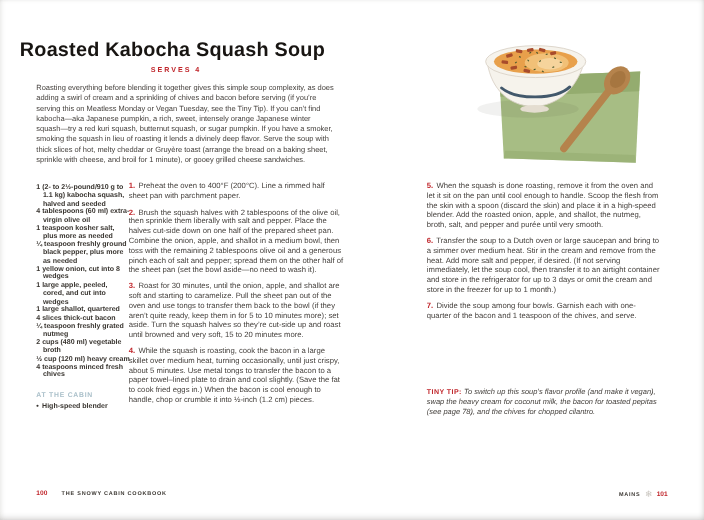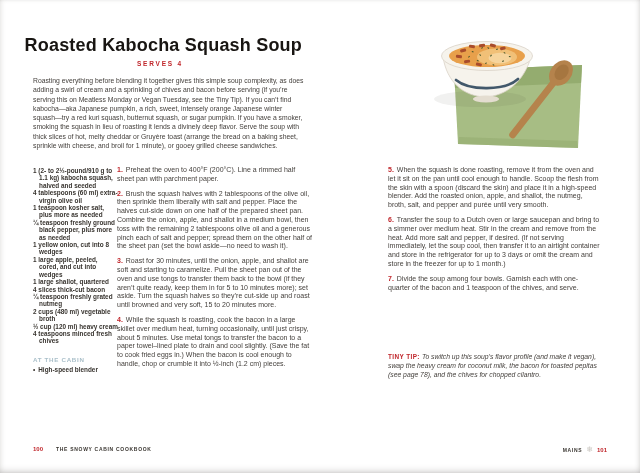--- a/index.html
+++ b/index.html
@@ -10,21 +10,21 @@
                 inset -4px 0 6px -4px rgba(60,55,50,.18),
                 inset 4px 0 6px -4px rgba(60,55,50,.12),
                 inset 0 3px 5px -4px rgba(60,55,50,.12);
   }
   .page { position:absolute; top:0; width:320px; height:473px; }
   .page-left { left:0; }
   .page-right { left:320px; }
 
   .recipe-title {
     position:absolute; left:18px; top:35px; width:284px; margin:0;
-    text-align:right; font-size:18px; font-weight:bold; letter-spacing:.2px;
+    text-align:left; font-size:18px; font-weight:bold; letter-spacing:.2px;
     color:#181512;
   }
   .serves {
     position:absolute; left:18px; top:60px; width:284px; text-align:center;
     font-size:6.5px; font-weight:bold; letter-spacing:1.8px;
   }
   .intro {
     position:absolute; left:33px; top:76px; width:273px; margin:0;
     font-size:6.8px; line-height:9.3px; color:#45413d;
   }

